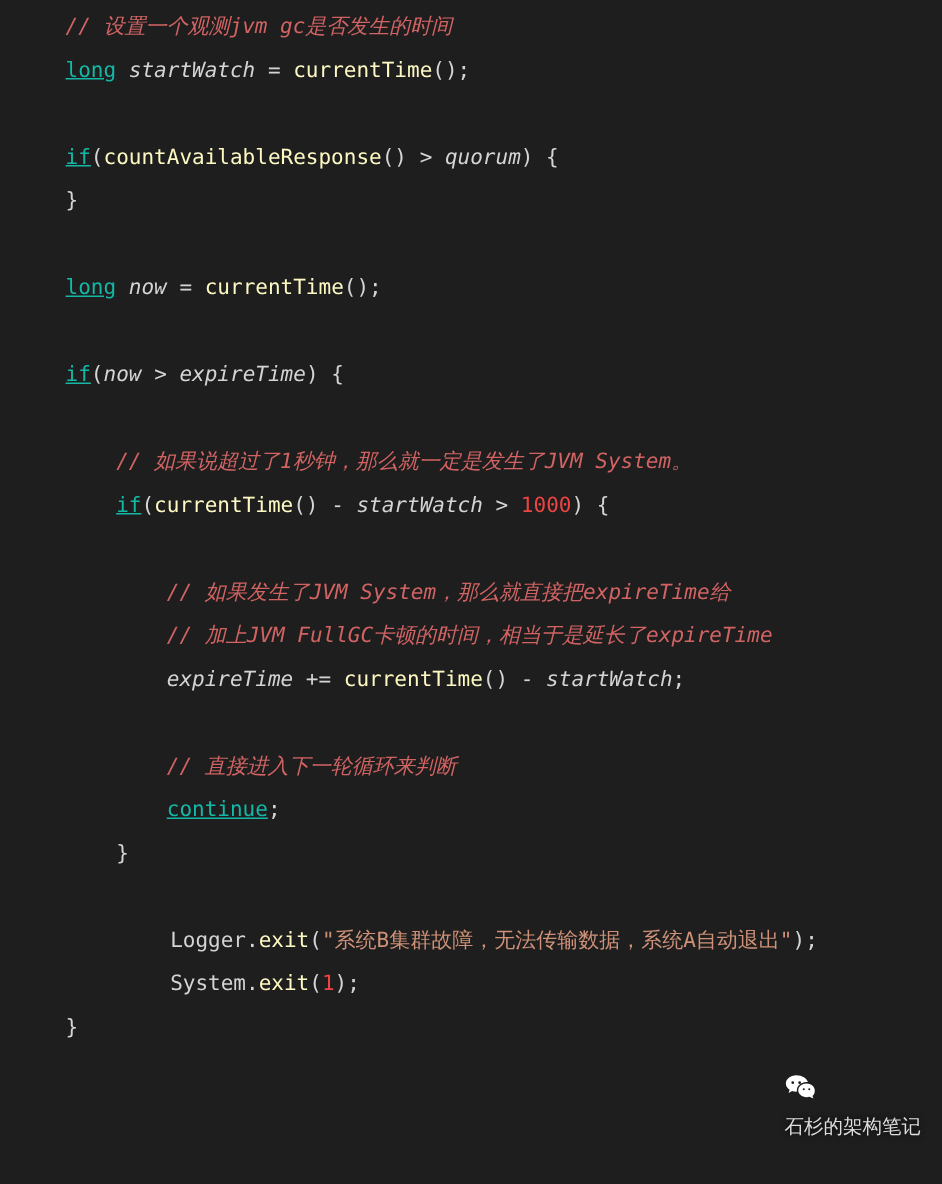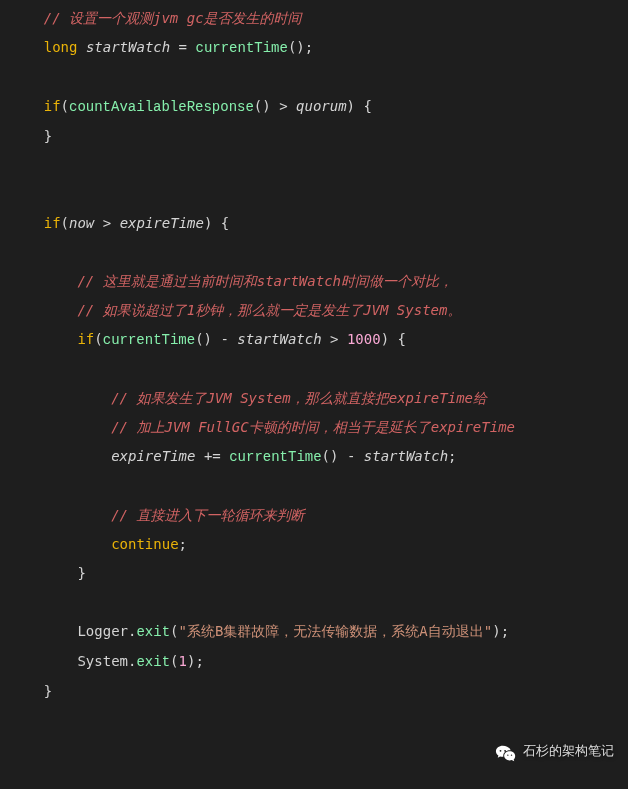--- a/index.html
+++ b/index.html
@@ -20,61 +20,62 @@
     padding: 4px 0 4px 10px;
   }
   .line {
     white-space: pre;
     position: relative;
   }
   .code {
     display: inline;
   }
   .comment { color: #d16363; font-style: italic; }
-  .keyword { color: #eab308; }
+  .keyword { color: #14b8a6; text-decoration: underline; }
   .var     { color: #d4d4d4; font-style: italic; }
-  .method  { color: #86efac; font-family: Liberation Mono, monospace; }
-  .number  { color: #f9a8d4; }
-  .class   { color: #d4d4d4; }
+  .method  { color: #fef9c3; }
+  .number  { color: #ef4444; }
+  .class   { color: #d4d4d4; margin-left: 36px; }
   .string  { color: #ce9178; }
   .op      { color: #d4d4d4; }
   .punct   { color: #d4d4d4; }
   .brace   { color: #d4d4d4; }
   .watermark {
     position: absolute;
     bottom: 24px;
     right: 14px;
     display: flex;
-    align-items: flex-end;
+    align-items: flex-start;
     color: #ddd;
     font-family: "PingFang SC", "Microsoft YaHei", sans-serif;
     font-size: 13px;
     text-shadow: 0 0 4px rgba(0,0,0,0.8);
+    flex-direction: column;
   }
   .wechat-icon {
     width: 22px;
     height: 22px;
     margin-right: 6px;
     flex-shrink: 0;
   }
 </style>
 </head>
 <body>
 
 <div class="code-area">
 <div class="line"><span class="code">    <span class="comment">// 设置一个观测jvm gc是否发生的时间</span></span></div>
 <div class="line"><span class="code">    <span class="keyword">long</span> <span class="var">startWatch</span> <span class="op">=</span> <span class="method">currentTime</span><span class="punct">()</span><span class="punct">;</span></span></div>
 <div class="line"><span class="code"> </span></div>
 <div class="line"><span class="code">    <span class="keyword">if</span><span class="punct">(</span><span class="method">countAvailableResponse</span><span class="punct">()</span> <span class="op">&gt;</span> <span class="var">quorum</span><span class="punct">) {</span></span></div>
 <div class="line"><span class="code">    <span class="brace">}</span></span></div>
 <div class="line"><span class="code"> </span></div>
+<div class="line"><span class="code">    <span class="keyword">long</span> <span class="var">now</span> <span class="op">=</span> <span class="method">currentTime</span><span class="punct">()</span><span class="punct">;</span></span></div>
 <div class="line"><span class="code"> </span></div>
 <div class="line"><span class="code">    <span class="keyword">if</span><span class="punct">(</span><span class="var">now</span> <span class="op">&gt;</span> <span class="var">expireTime</span><span class="punct">) {</span></span></div>
 <div class="line"><span class="code"> </span></div>
-<div class="line"><span class="code">        <span class="comment">// 这里就是通过当前时间和startWatch时间做一个对比，</span></span></div>
 <div class="line"><span class="code">        <span class="comment">// 如果说超过了1秒钟，那么就一定是发生了JVM System。</span></span></div>
 <div class="line"><span class="code">        <span class="keyword">if</span><span class="punct">(</span><span class="method">currentTime</span><span class="punct">()</span> <span class="op">-</span> <span class="var">startWatch</span> <span class="op">&gt;</span> <span class="number">1000</span><span class="punct">) {</span></span></div>
 <div class="line"><span class="code"> </span></div>
 <div class="line"><span class="code">            <span class="comment">// 如果发生了JVM System，那么就直接把expireTime给</span></span></div>
 <div class="line"><span class="code">            <span class="comment">// 加上JVM FullGC卡顿的时间，相当于是延长了expireTime</span></span></div>
 <div class="line"><span class="code">            <span class="var">expireTime</span> <span class="op">+=</span> <span class="method">currentTime</span><span class="punct">()</span> <span class="op">-</span> <span class="var">startWatch</span><span class="punct">;</span></span></div>
 <div class="line"><span class="code"> </span></div>
 <div class="line"><span class="code">            <span class="comment">// 直接进入下一轮循环来判断</span></span></div>
 <div class="line"><span class="code">            <span class="keyword">continue</span><span class="punct">;</span></span></div>
 <div class="line"><span class="code">        <span class="brace">}</span></span></div>

